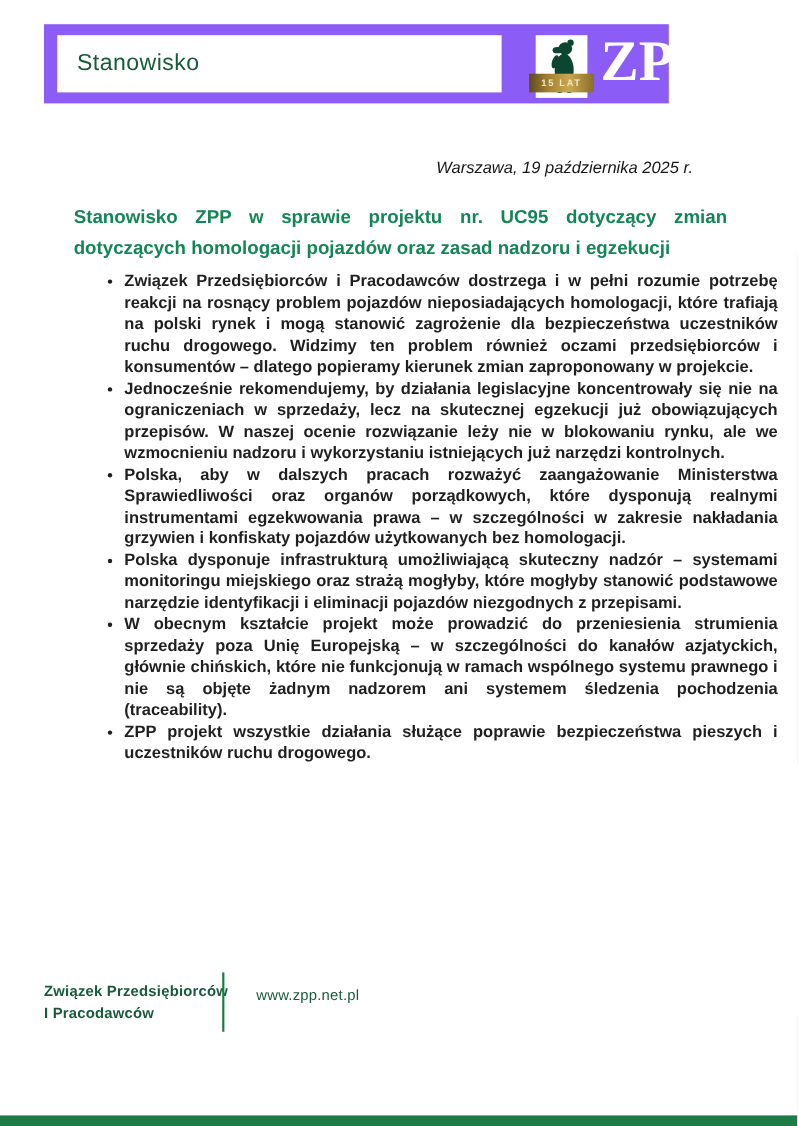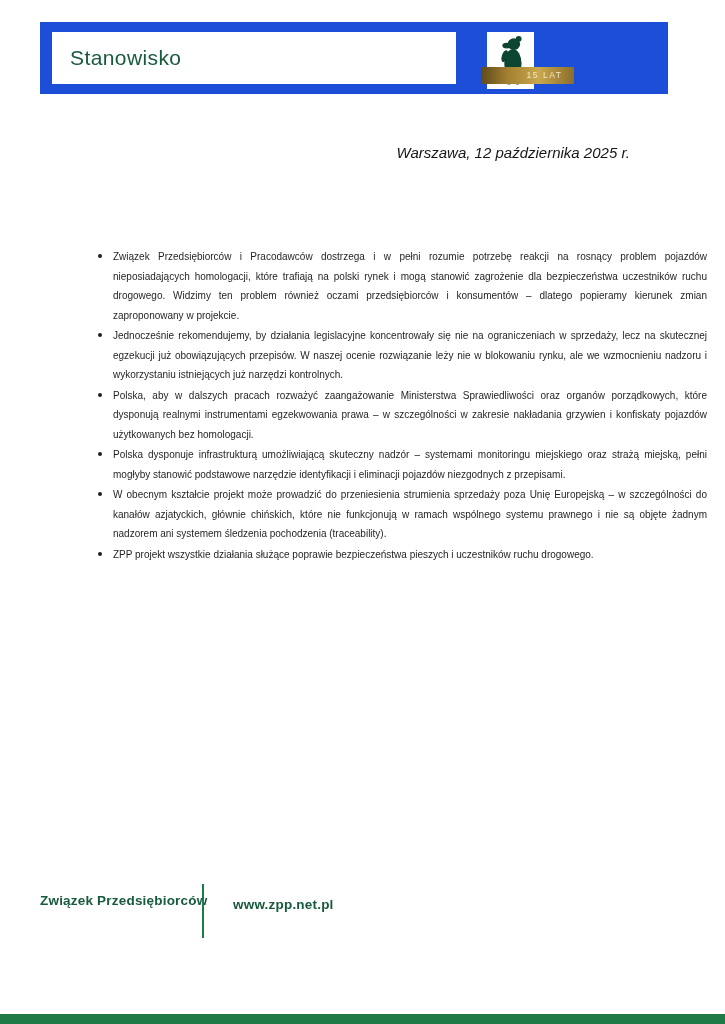--- a/index.html
+++ b/index.html
@@ -10,22 +10,22 @@
     background: #ffffff;
     margin: 0 auto;
     overflow: hidden;
     font-family: "Liberation Sans", sans-serif;
   }
 
   
   .header-bar {
     position: absolute;
     left: 40px; top: 22px;
-    width: 628px; height: 72px;
-    background: #1d4ed8;
+    width: 568px; height: 72px;
+    background: #8b5cf6;
   }
   .label-box {
     position: absolute;
     left: 12px; top: 10px;
     width: 404px; height: 52px;
     background: #ffffff;
   }
   .label-box span {
     display: block;
     line-height: 52px;
@@ -44,25 +44,24 @@
     justify-content: center;
   }
   .bear-box svg { margin-top: 3px; }
   .badge {
     position: absolute;
     left: 441px; top: 45px;
     width: 59px; height: 17px;
     background: linear-gradient(90deg, #5e4a1c 0%, #a58132 30%, #c9a84e 62%, #8a6d2a 100%);
     color: #f3e7c3;
     font-size: 8.5px;
-    font-weight: normal;
+    font-weight: bold;
     letter-spacing: 1.5px;
     text-align: center;
     line-height: 17px;
-    padding-left: 34px;
   }
   .logo-text {
     position: absolute;
     left: 500px; top: 0;
     width: 110px; height: 72px;
     color: #ffffff;
     font-family: "Liberation Serif", serif;
     font-weight: 700;
     font-size: 52px;
     line-height: 70px;
@@ -96,22 +95,22 @@
   
   .bullets {
     position: absolute;
     left: 67px; top: 246px;
     width: 594px;
     margin: 0;
     padding: 0 0 0 46px;
     list-style: disc outside;
   }
   .bullets li {
-    font-size: 10px;
-    font-weight: normal;
+    font-size: 15px;
+    font-weight: bold;
     line-height: 19.5px;
     color: #1f1f1f;
     text-align: justify;
     margin: 0;
   }
   .bullets li::marker { color: #1f1f1f; font-size: 13px; }
 
   
   .footer-org {
     position: absolute;
@@ -125,21 +124,21 @@
   .footer-divider {
     position: absolute;
     left: 202px; top: 884px;
     width: 2px; height: 54px;
     background: #1e7a46;
   }
   .footer-site {
     position: absolute;
     left: 233px; top: 897px;
     font-size: 13.5px;
-    font-weight: bold;
+    font-weight: normal;
     letter-spacing: 0.2px;
     color: #175a3c;
     text-decoration: none;
   }
   .bottom-bar {
     position: absolute;
     left: 0; bottom: 0;
     width: 100%; height: 10px;
     background: #1e7a46;
   }
@@ -160,35 +159,38 @@
           <ellipse cx="20" cy="9.5" rx="6.5" ry="6"></ellipse>
           <ellipse cx="12.5" cy="11" rx="4.5" ry="3"></ellipse>
           <ellipse cx="19" cy="30" rx="9" ry="15.5"></ellipse>
           <ellipse cx="10.5" cy="22" rx="3" ry="6.5" transform="rotate(18 10.5 22)"></ellipse>
           <rect x="12" y="40" width="5.5" height="11.5" rx="2.2"></rect>
           <rect x="21" y="40" width="5.5" height="11.5" rx="2.2"></rect>
         </g>
       </svg>
     </div>
     <div class="badge">15 LAT</div>
+    <div class="logo-text">ZPP</div>
   </div>
 
-  <div class="dateline">Warszawa, 12 października 2025 r.</div>
+  <div class="dateline">Warszawa, 19 października 2025 r.</div>
 
+  <h1 class="title">Stanowisko ZPP w sprawie projektu nr. UC95 dotyczący zmian dotyczących homologacji pojazdów oraz zasad nadzoru i egzekucji</h1>
 
   <ul class="bullets">
     <li>Związek Przedsiębiorców i Pracodawców dostrzega i w pełni rozumie potrzebę reakcji na rosnący problem pojazdów nieposiadających homologacji, które trafiają na polski rynek i mogą stanowić zagrożenie dla bezpieczeństwa uczestników ruchu drogowego. Widzimy ten problem również oczami przedsiębiorców i konsumentów – dlatego popieramy kierunek zmian zaproponowany w projekcie.</li>
     <li>Jednocześnie rekomendujemy, by działania legislacyjne koncentrowały się nie na ograniczeniach w  sprzedaży, lecz na skutecznej egzekucji już obowiązujących przepisów. W naszej ocenie rozwiązanie leży nie w blokowaniu rynku, ale we wzmocnieniu nadzoru i wykorzystaniu istniejących już narzędzi kontrolnych.</li>
     <li>Polska, aby w dalszych pracach rozważyć zaangażowanie Ministerstwa Sprawiedliwości oraz organów porządkowych, które dysponują realnymi instrumentami egzekwowania prawa – w szczególności w zakresie nakładania grzywien i konfiskaty pojazdów użytkowanych bez homologacji.</li>
-    <li>Polska dysponuje infrastrukturą umożliwiającą skuteczny nadzór – systemami monitoringu miejskiego oraz strażą miejską, pełni mogłyby stanowić podstawowe narzędzie identyfikacji i eliminacji pojazdów niezgodnych z przepisami.</li>
+    <li>Polska dysponuje infrastrukturą umożliwiającą skuteczny nadzór – systemami monitoringu miejskiego oraz strażą mogłyby, które mogłyby stanowić podstawowe narzędzie identyfikacji i eliminacji pojazdów niezgodnych z przepisami.</li>
     <li>W obecnym kształcie projekt może prowadzić do przeniesienia strumienia sprzedaży poza Unię Europejską – w szczególności do kanałów azjatyckich, głównie chińskich, które nie funkcjonują w ramach wspólnego systemu prawnego i nie są objęte żadnym nadzorem ani systemem śledzenia pochodzenia (traceability).</li>
     <li>ZPP projekt wszystkie działania służące poprawie bezpieczeństwa pieszych i uczestników ruchu drogowego.</li>
   </ul>
 
   <div class="footer-org">
     <div>Związek Przedsiębiorców</div>
+    <div>I Pracodawców</div>
   </div>
   <div class="footer-divider"></div>
   <a class="footer-site" href="#">www.zpp.net.pl</a>
 
   <div class="bottom-bar"></div>
 
 </div>
 
 </body></html>

